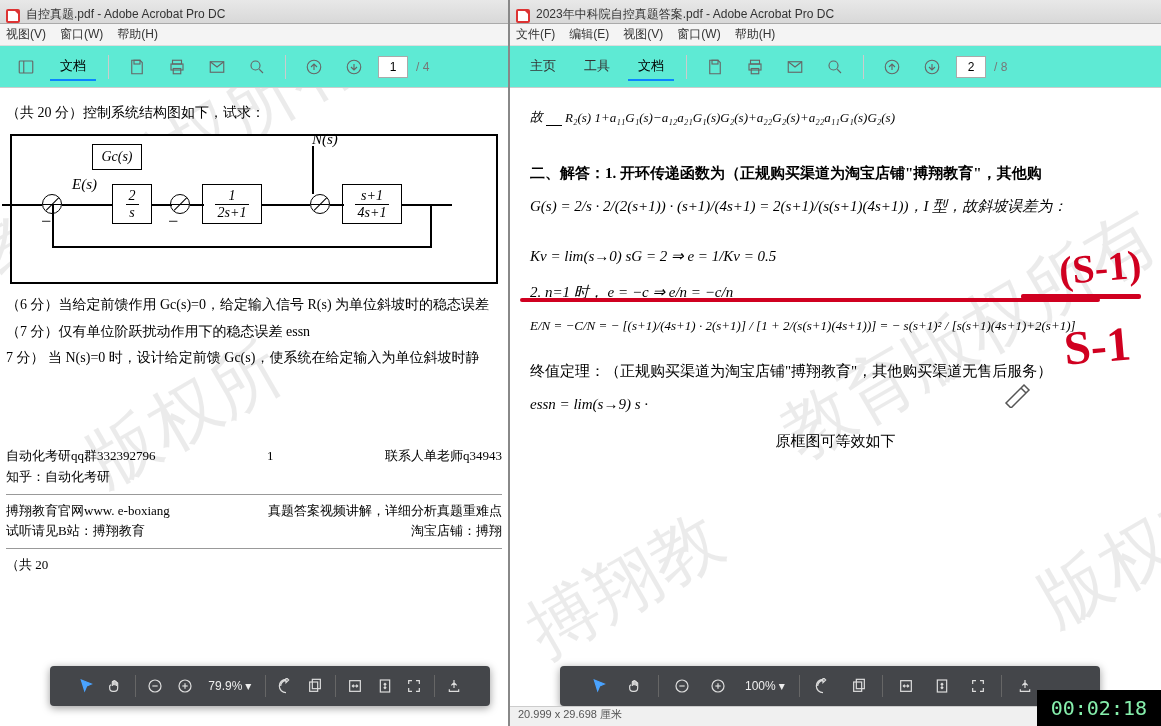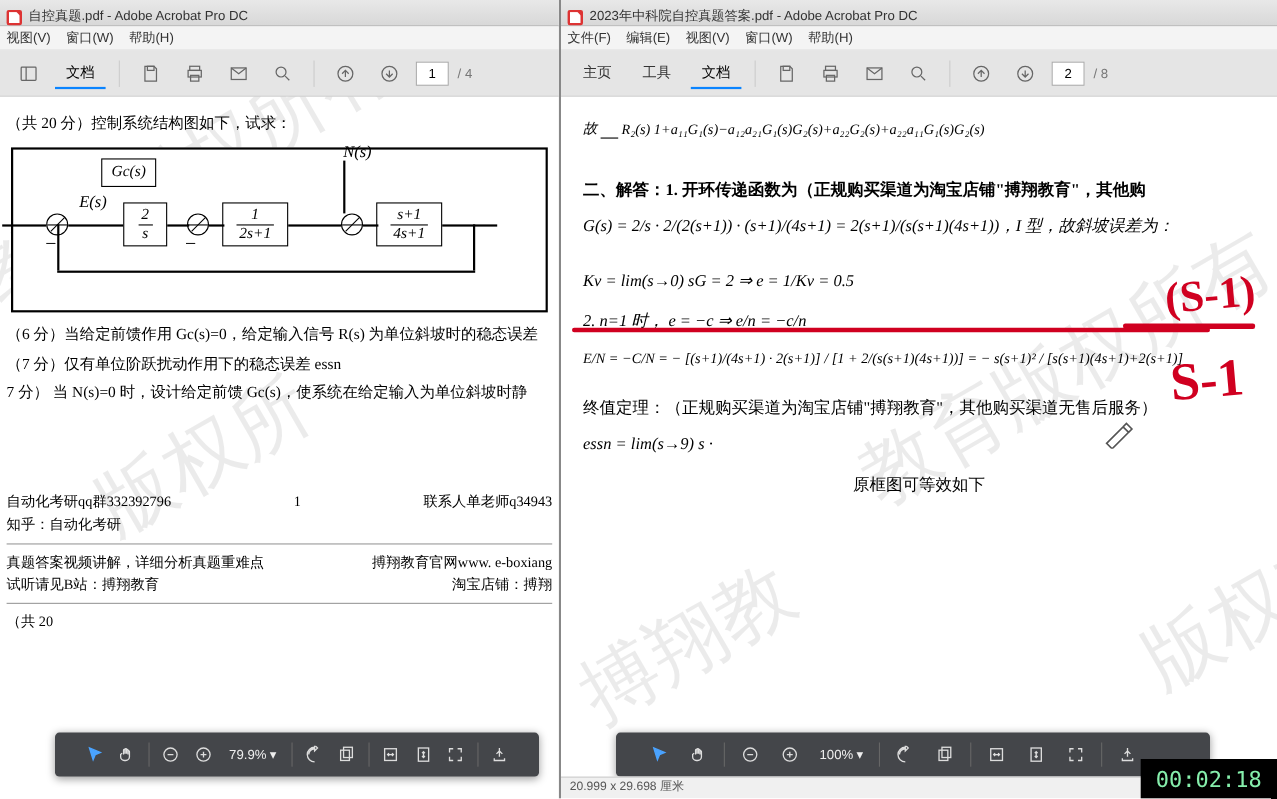--- a/index.html
+++ b/index.html
@@ -6,21 +6,21 @@
 body{font-family:"Microsoft YaHei","SimSun",sans-serif;font-size:12px;background:#fff;width:1161px;height:726px;overflow:hidden;position:relative}
 .split{display:flex;height:100%}
 .pane{display:flex;flex-direction:column;position:relative;overflow:hidden}
 .pane.left{width:510px;border-right:2px solid #888}
 .pane.right{flex:1}
 .titlebar{background:linear-gradient(#e8e8e8,#d8d8d8);height:24px;display:flex;align-items:flex-end;padding:0 6px;border-bottom:1px solid #aaa;font-size:12px;color:#333}
 .titlebar .picon{width:14px;height:14px;background:#d33;margin-right:6px;border-radius:2px;position:relative}
 .titlebar .picon:before{content:"";position:absolute;top:2px;left:2px;width:10px;height:10px;background:#fff;clip-path:polygon(0 0,70% 0,100% 30%,100% 100%,0 100%)}
 .menubar{height:22px;background:#f4f4f4;display:flex;align-items:center;padding:0 6px;gap:14px;border-bottom:1px solid #ddd;font-size:12px;color:#333}
 .menubar span{cursor:default}
-.toolbar{height:42px;background:#e5e5e5;display:flex;align-items:center;padding:0 10px;gap:8px;border-bottom:1px solid #ccc}
+.toolbar{height:42px;background:#5eead4;display:flex;align-items:center;padding:0 10px;gap:8px;border-bottom:1px solid #ccc}
 .tbtn{width:32px;height:32px;display:flex;align-items:center;justify-content:center;color:#555;border-radius:3px}
 .tbtn svg{width:18px;height:18px;stroke:#666;fill:none;stroke-width:1.5}
 .tabbtn{padding:4px 10px;font-size:13px;color:#333;border-bottom:2px solid transparent}
 .tabbtn.active{border-bottom-color:#0a84ff;color:#000}
 .sep{width:1px;height:24px;background:#ccc;margin:0 4px}
 .pagein{width:30px;height:22px;text-align:center;border:1px solid #aaa;font-size:12px}
 .pagecount{color:#777;font-size:12px}
 .doc{flex:1;background:#fff;position:relative;overflow:hidden}
 .watermark{position:absolute;font-size:70px;color:rgba(0,0,0,0.08);font-family:SimSun;transform:rotate(-30deg);pointer-events:none;white-space:nowrap}
 .leftcontent{padding:10px 6px;font-family:"Times New Roman",SimSun;font-size:14px;color:#000;position:relative;height:100%}
@@ -171,22 +171,22 @@
       <div class="problem">7 分）  当 N(s)=0 时，设计给定前馈 Gc(s)，使系统在给定输入为单位斜坡时静</div>
       <div class="footer-info">
         <div class="row">
               <span>自动化考研qq群332392796</span>
               <span>1</span>
               <span>联系人单老师q34943</span>
             </div>
         <div>知乎：自动化考研</div>
         <div class="hr"></div>
         <div class="row">
+              <span>搏翔教育官网www. e-boxiang</span>
               <span>真题答案视频讲解，详细分析真题重难点</span>
-              <span>搏翔教育官网www. e-boxiang</span>
             </div>
         <div class="row">
               <span>试听请见B站：搏翔教育</span>
               <span>淘宝店铺：搏翔</span>
             </div>
         <div class="hr"></div>
         <div>（共 20</div>
       </div>
     </div>
     <div class="floatbar left">

